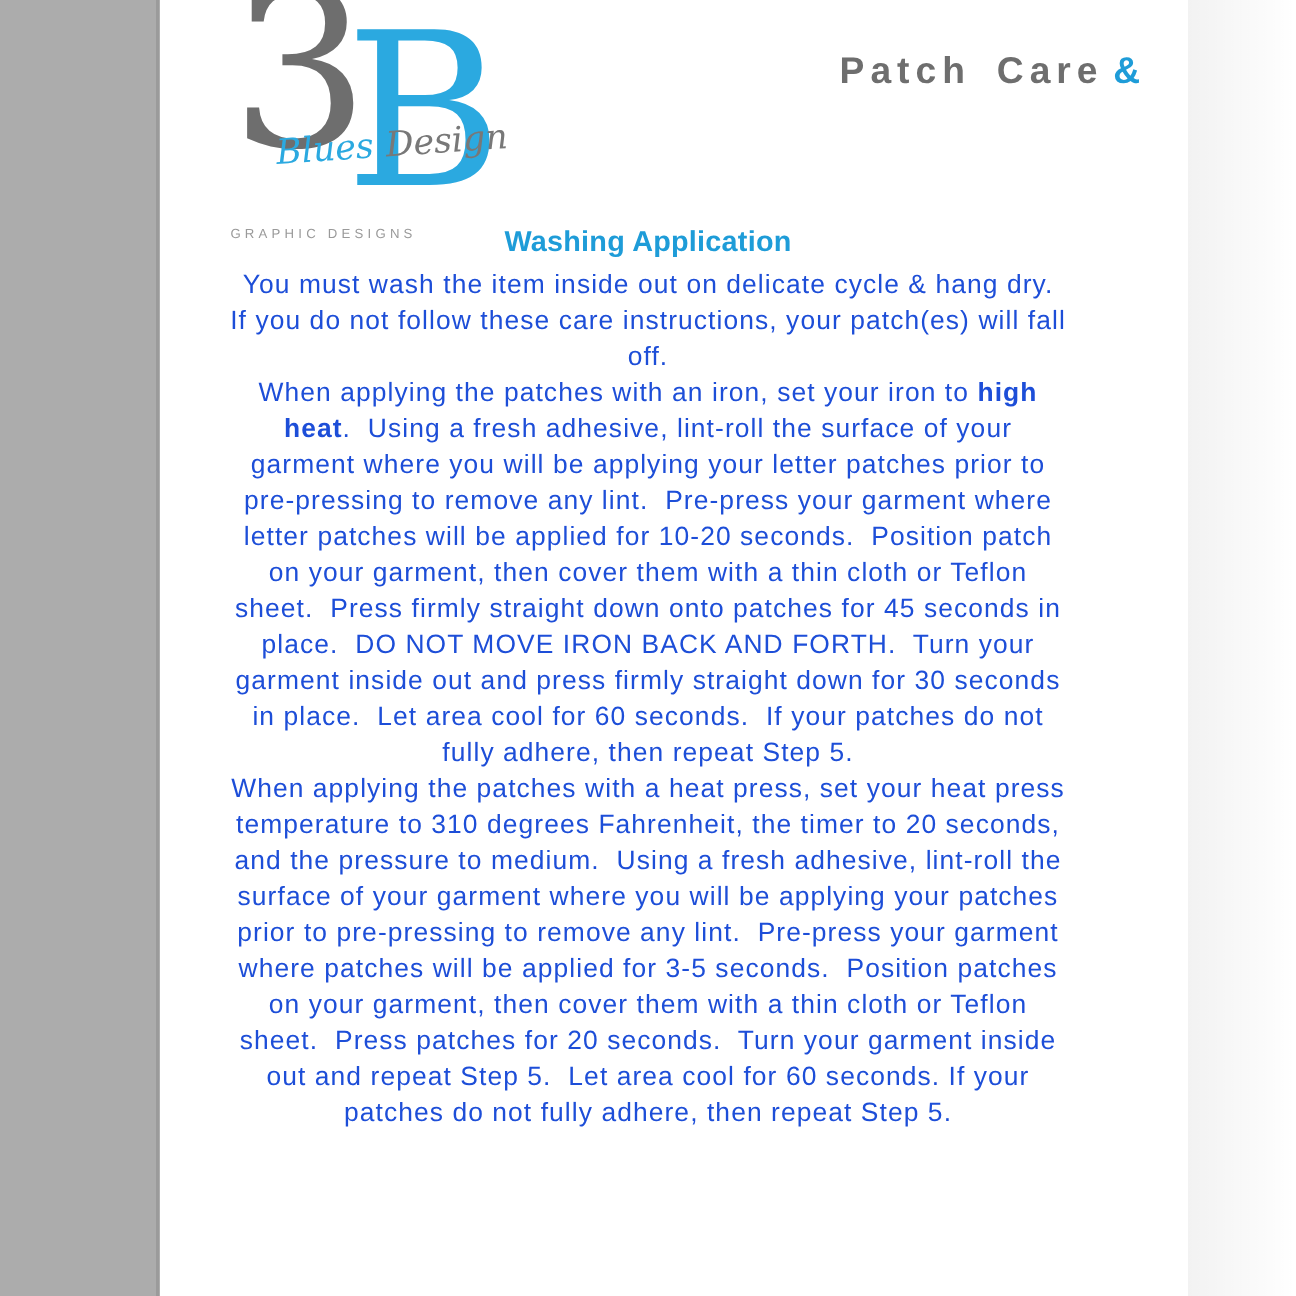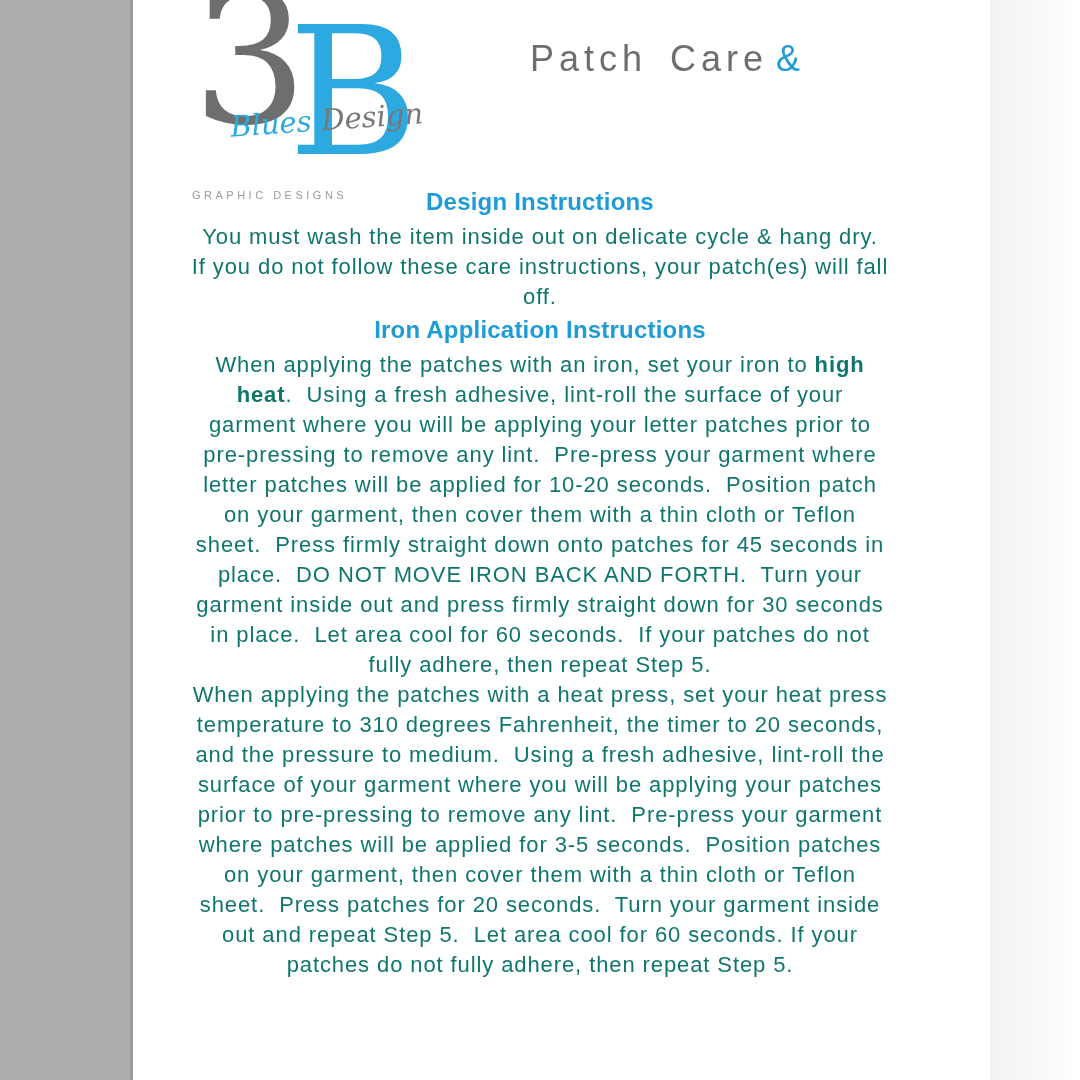--- a/index.html
+++ b/index.html
@@ -54,23 +54,23 @@
     font-size: 11px; letter-spacing: 3.5px;
     color: #9a9a9a;
     white-space: nowrap;
     margin-top: 40px;
   }
 
   
   .page-title {
     position: absolute; left: 380px; top: 40px;
     width: 570px;
-    text-align: center;
-    font-weight: normal;
-    font-size: 36px;
+    text-align: right;
+    font-weight: bold;
+    font-size: 31px;
     line-height: 38px;
     letter-spacing: 5px;
     word-spacing: 8px;
     color: #6e6e6e;
   }
   .page-title .amp { color: #1e9cd8; margin-left: 8px; letter-spacing: 0; }
 
   
   .main {
     position: absolute; left: 0; top: 184px;
@@ -86,21 +86,21 @@
     font-weight: bold;
     color: #1e9cd8;
     line-height: 28px;
     letter-spacing: 0.2px;
     margin: 4px 0 6px 0;
   }
   .body-text {
     font-size: 22px;
     line-height: 30px;
     letter-spacing: 0.9px;
-    color: #0f766e;
+    color: #1d4ed8;
     margin: 0;
     white-space: pre-wrap;
   }
   .body-text b { font-weight: bold; }
 </style>
 </head>
 <body>
 
 <div class="left-bar"></div>
 <div class="right-fade"></div>
@@ -112,22 +112,21 @@
   <div class="logo-tagline">GRAPHIC DESIGNS</div>
 </div>
 
 <div class="page-title">
   <span>Patch Care</span><span class="amp">&amp;</span><br>
 </div>
 
 <div class="main">
   <div class="col">
 
-    <h2 class="section-heading">Design Instructions</h2>
+    <h2 class="section-heading">Washing Application</h2>
     <p class="body-text">You must wash the item inside out on delicate cycle &amp; hang dry.  If you do not follow these care instructions, your patch(es) will fall off.</p>
 
-    <h2 class="section-heading">Iron Application Instructions</h2>
     <p class="body-text"><span>When applying the patches with an iron, set your iron to </span><b>high heat</b><span>.  Using a fresh adhesive, lint-roll the surface of your garment where you will be applying your letter patches prior to pre-pressing to remove any lint.  Pre-press your garment where letter patches will be applied for 10-20 seconds.  Position patch on your garment, then cover them with a thin cloth or Teflon sheet.  Press firmly straight down onto patches for 45 seconds in place.  DO NOT MOVE IRON BACK AND FORTH.  Turn your garment inside out and press firmly straight down for 30 seconds in place.  Let area cool for 60 seconds.  If your patches do not fully adhere, then repeat Step 5.</span></p>
 
     <p class="body-text">When applying the patches with a heat press, set your heat press temperature to 310 degrees Fahrenheit, the timer to 20 seconds, and the pressure to medium.  Using a fresh adhesive, lint-roll the surface of your garment where you will be applying your patches prior to pre-pressing to remove any lint.  Pre-press your garment where patches will be applied for 3-5 seconds.  Position patches on your garment, then cover them with a thin cloth or Teflon sheet.  Press patches for 20 seconds.  Turn your garment inside out and repeat Step 5.  Let area cool for 60 seconds. If your patches do not fully adhere, then repeat Step 5.</p>
 
   </div>
 </div>
 
 </body></html>

